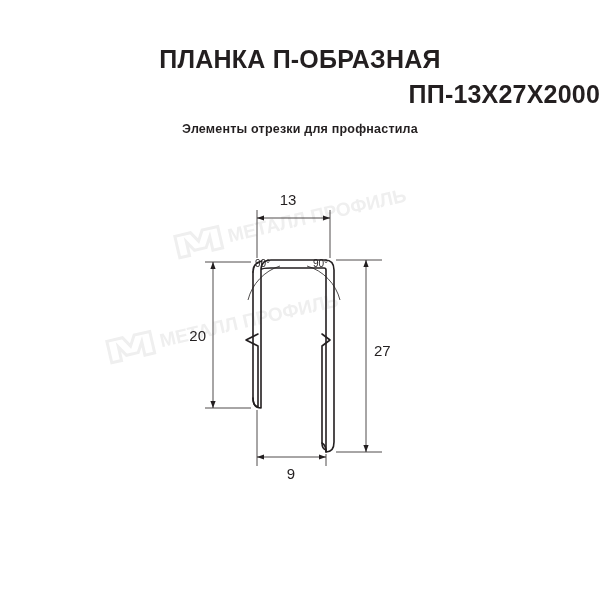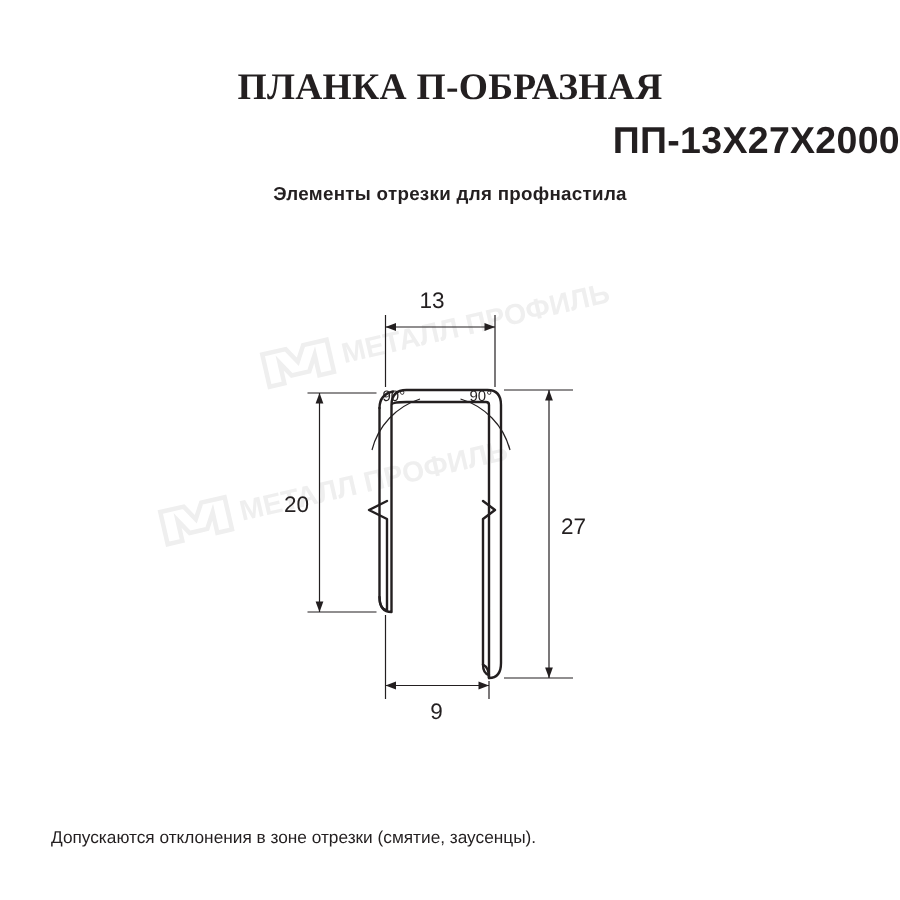--- a/index.html
+++ b/index.html
@@ -27,21 +27,20 @@
     left: 0;
     width: 600px;
     text-align: center;
   }
   .title-1 {
     font-size: 25px;
     font-weight: bold;
     letter-spacing: 0.2px;
     line-height: 30px;
     margin: 0;
-    font-family: Liberation Serif, serif;
   }
   .title-2 {
     font-size: 25px;
     font-weight: bold;
     letter-spacing: 0.2px;
     line-height: 30px;
     margin: 5px 0 0 0;
     text-align: right;
   }
   .subtitle {
@@ -183,16 +182,15 @@
         <text x="291" y="329" text-anchor="middle">9</text>
       </g>
       <g fill="#231f20" font-size="10">
         <text x="255" y="117" text-anchor="start">90°</text>
         <text x="313" y="117" text-anchor="start">90°</text>
       </g>
     </svg>
   </div>
 
   <div class="footer">
-    <div>Допускаются отклонения в зоне отрезки (смятие, заусенцы).</div>
   </div>
 
 </div>
 
 </body></html>

